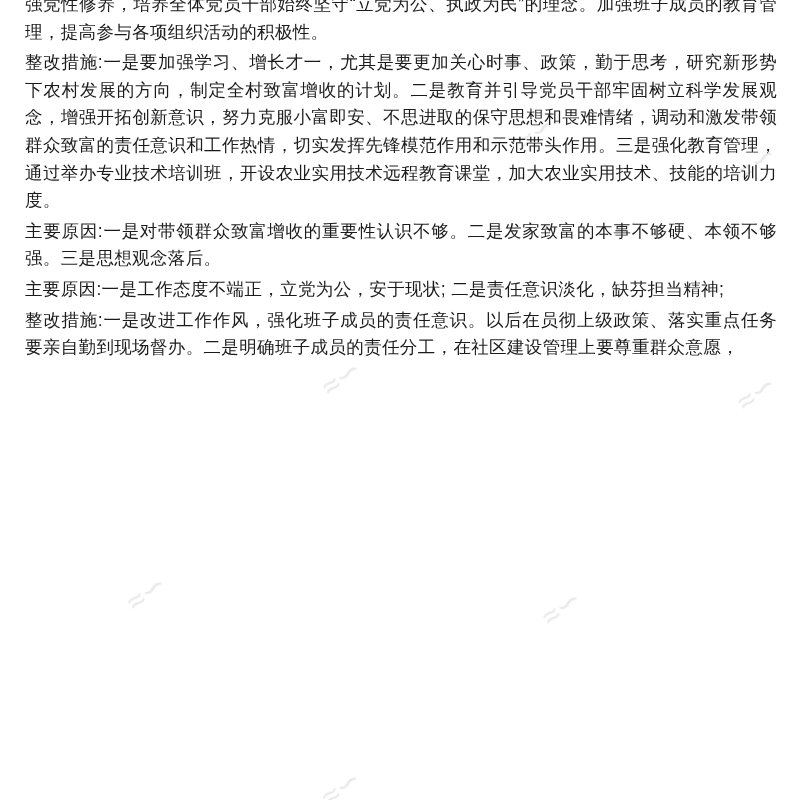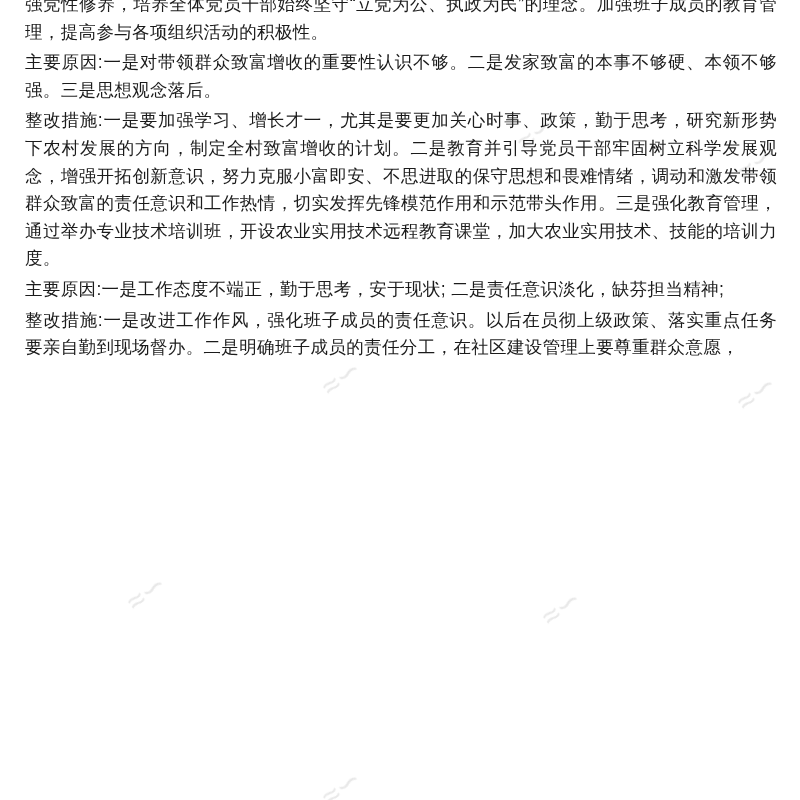--- a/index.html
+++ b/index.html
@@ -63,19 +63,19 @@
     <span class="wm" style="left:735px; top:145px;">≈∽</span>
     <span class="wm" style="left:320px; top:360px;">≈∽</span>
     <span class="wm" style="left:735px; top:375px;">≈∽</span>
     <span class="wm" style="left:125px; top:575px;">≈∽</span>
     <span class="wm" style="left:540px; top:590px;">≈∽</span>
     <span class="wm" style="left:320px; top:770px;">≈∽</span>
   </div>
 
   <div class="doc">
     <p>强党性修养，培养全体党员干部始终坚守“立党为公、执政为民”的理念。加强班子成员的教育管理，提高参与各项组织活动的积极性。</p>
+    <p>整改措施:一是要加强学习、增长才一，尤其是要更加关心时事、政策，勤于思考，研究新形势下农村发展的方向，制定全村致富增收的计划。二是教育并引导党员干部牢固树立科学发展观念，增强开拓创新意识，努力克服小富即安、不思进取的保守思想和畏难情绪，调动和激发带领群众致富的责任意识和工作热情，切实发挥先锋模范作用和示范带头作用。三是强化教育管理，通过举办专业技术培训班，开设农业实用技术远程教育课堂，加大农业实用技术、技能的培训力度。</p>
     <p>主要原因:一是对带领群众致富增收的重要性认识不够。二是发家致富的本事不够硬、本领不够强。三是思想观念落后。</p>
-    <p>整改措施:一是要加强学习、增长才一，尤其是要更加关心时事、政策，勤于思考，研究新形势下农村发展的方向，制定全村致富增收的计划。二是教育并引导党员干部牢固树立科学发展观念，增强开拓创新意识，努力克服小富即安、不思进取的保守思想和畏难情绪，调动和激发带领群众致富的责任意识和工作热情，切实发挥先锋模范作用和示范带头作用。三是强化教育管理，通过举办专业技术培训班，开设农业实用技术远程教育课堂，加大农业实用技术、技能的培训力度。</p>
-    <p>主要原因:一是工作态度不端正，勤于思考，安于现状; 二是责任意识淡化，缺芬担当精神;</p>
+    <p>主要原因:一是工作态度不端正，立党为公，安于现状; 二是责任意识淡化，缺芬担当精神;</p>
     <p>整改措施:一是改进工作作风，强化班子成员的责任意识。以后在员彻上级政策、落实重点任务要亲自勤到现场督办。二是明确班子成员的责任分工，在社区建设管理上要尊重群众意愿，</p>
   </div>
 
 </div>
 
 </body></html>

